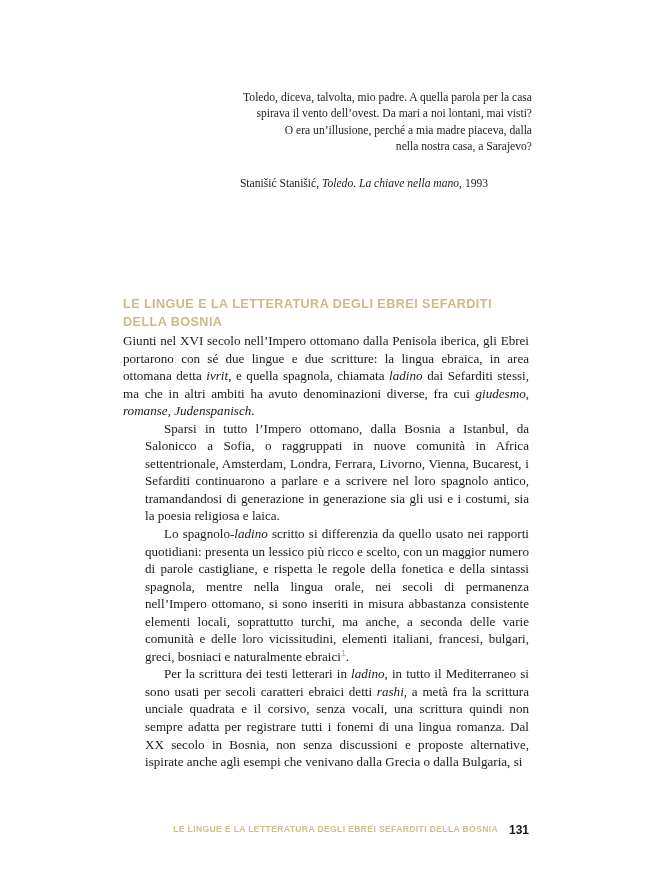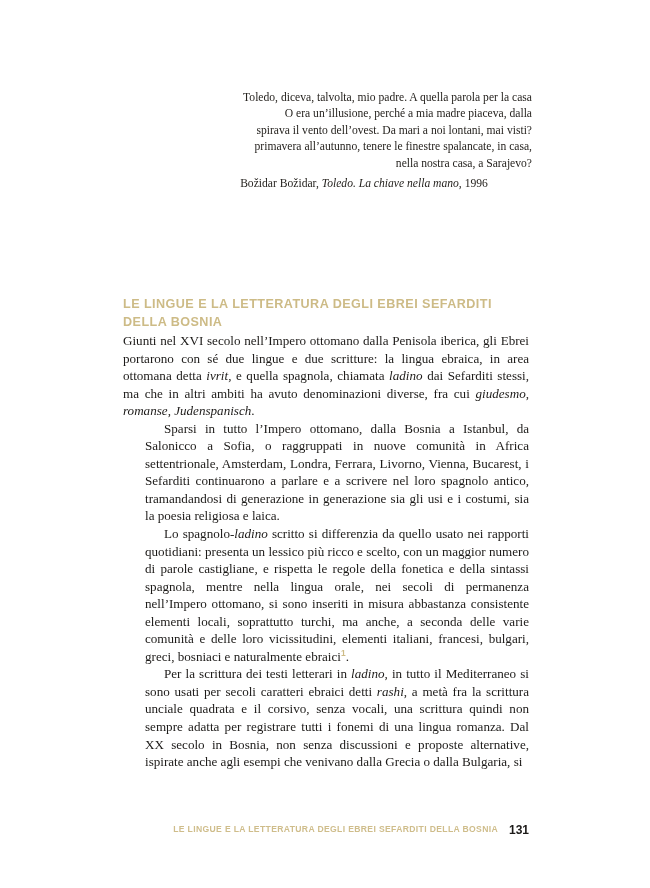--- a/index.html
+++ b/index.html
@@ -125,27 +125,26 @@
     color: #1c1a18;
   }
 </style>
 </head>
 <body>
 
 <div class="page">
 
   <div class="epigraph">
     <span class="epigraph-line">Toledo, diceva, talvolta, mio padre. A quella parola per la casa</span>
+    <span class="epigraph-line">spirava il vento dell’ovest. Da mari a noi lontani, mai visti?</span>
     <span class="epigraph-line">O era un’illusione, perché a mia madre piaceva, dalla</span>
-    <span class="epigraph-line">spirava il vento dell’ovest. Da mari a noi lontani, mai visti?</span>
-    <span class="epigraph-line">primavera all’autunno, tenere le finestre spalancate, in casa,</span>
     <span class="epigraph-line">nella nostra casa, a Sarajevo?</span>
   </div>
 
-  <div class="epigraph-attrib"><span>Božidar Božidar, </span><i>Toledo. La chiave nella mano</i><span>, 1996</span></div>
+  <div class="epigraph-attrib"><span>Stanišić Stanišić, </span><i>Toledo. La chiave nella mano</i><span>, 1993</span></div>
 
   <h1 class="section-heading">LE LINGUE E LA LETTERATURA DEGLI EBREI SEFARDITI DELLA BOSNIA</h1>
 
   <div class="body-text">
 
     <p><span>Giunti nel XVI secolo nell’Impero ottomano dalla Penisola iberica, gli Ebrei portarono con sé due lingue e due scritture: la lingua ebraica, in area ottomana detta </span><i>ivrit</i><span>, e quella spagnola, chiamata </span><i>ladino</i><span> dai Sefarditi stessi, ma che in altri ambiti ha avuto denominazioni diverse, fra cui </span><i>giudesmo</i><span>, </span><i>romanse</i><span>, </span><i>Judenspanisch</i><span>.</span></p>
 
     <p>Sparsi in tutto l’Impero ottomano, dalla Bosnia a Istanbul, da Salonicco a Sofia, o raggruppati in nuove comunità in Africa settentrionale, Amsterdam, Londra, Ferrara, Livorno, Vienna, Bucarest, i Sefarditi continuarono a parlare e a scrivere nel loro spagnolo antico, tramandandosi di generazione in generazione sia gli usi e i costumi, sia la poesia religiosa e laica.</p>
 
     <p><span>Lo spagnolo-</span><i>ladino</i><span> scritto si differenzia da quello usato nei rapporti quotidiani: presenta un lessico più ricco e scelto, con un maggior numero di parole castigliane, e rispetta le regole della fonetica e della sintassi spagnola, mentre nella lingua orale, nei secoli di permanenza nell’Impero ottomano, si sono inseriti in misura abbastanza consistente elementi locali, soprattutto turchi, ma anche, a seconda delle varie comunità e delle loro vicissitudini, elementi italiani, francesi, bulgari, greci, bosniaci e naturalmente ebraici</span><sup class="fnref">1</sup><span>.</span></p>

